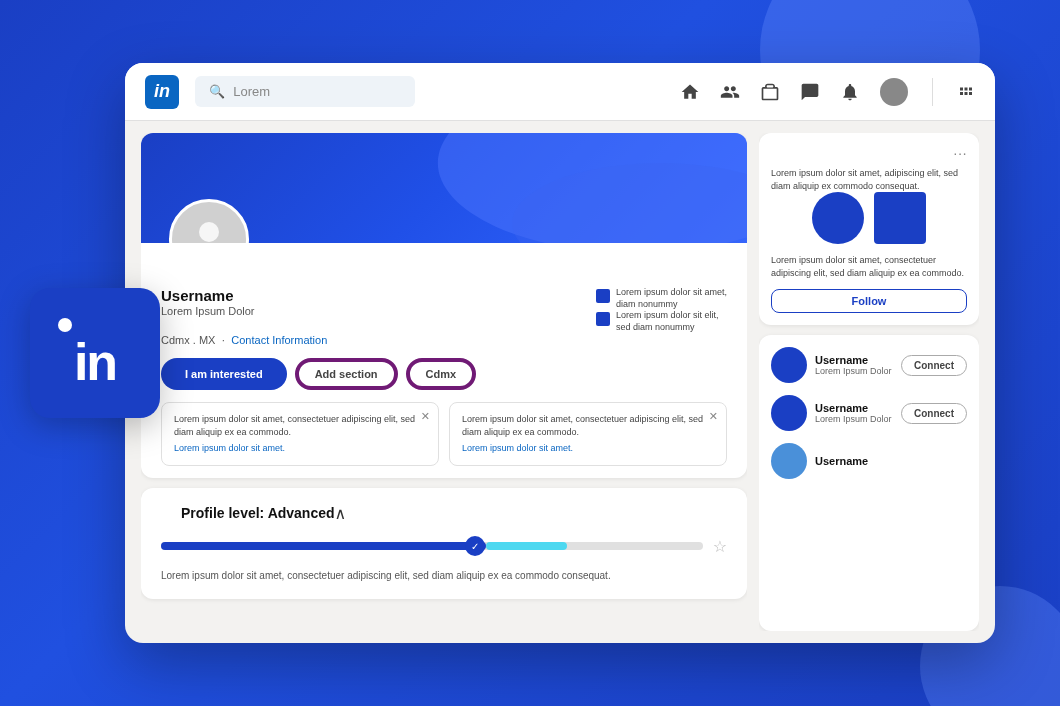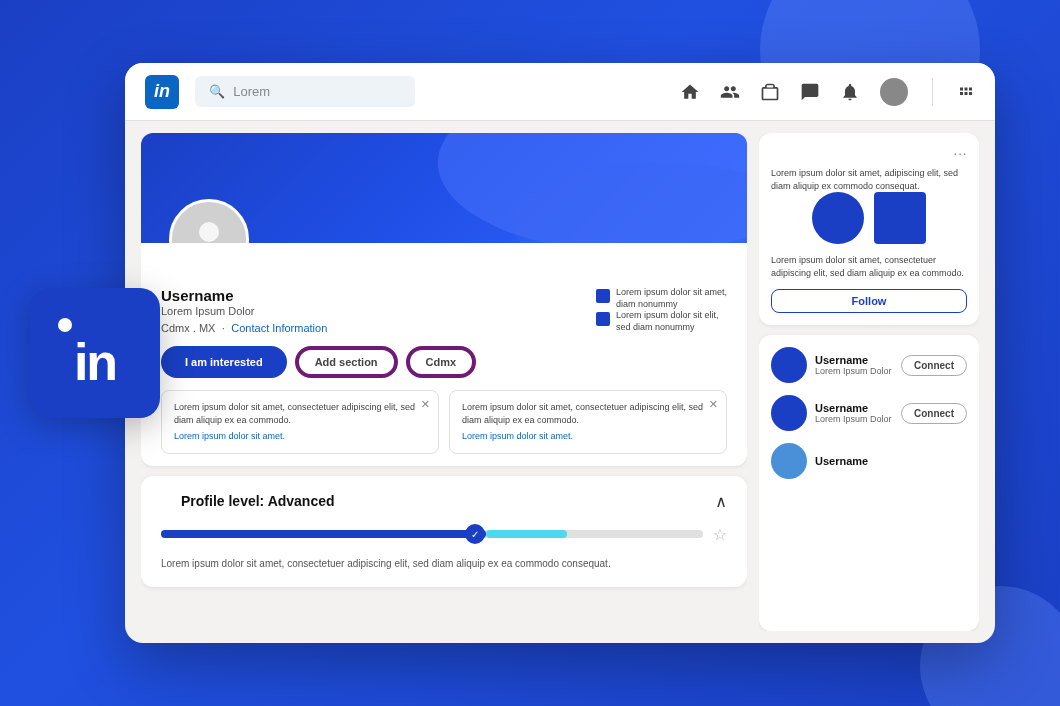--- a/index.html
+++ b/index.html
@@ -206,21 +206,21 @@
       color: #111;
     }
     .profile-title {
       font-size: 11px;
       color: #555;
       margin-top: 1px;
     }
     .profile-location {
       font-size: 11px;
       color: #555;
-      margin-top: 5px;
+      margin-top: 17px;
     }
     .profile-location-link {
       color: #0a66c2;
       font-size: 11px;
     }
     .profile-side-info {
       display: flex;
       flex-direction: column;
       gap: 0;
       align-items: flex-start;
@@ -302,21 +302,21 @@
 
     
     .level-card {
       background: white;
       border-radius: 12px;
       padding: 16px 20px;
       box-shadow: 0 1px 4px rgba(0,0,0,0.08);
     }
     .level-header {
       display: flex;
-      justify-content: space-between;
+      justify-content: flex-start;
       align-items: center;
       margin-bottom: 14px;
       padding-left: 20px;
     }
     .level-title {
       font-size: 14px;
       font-weight: 600;
       color: #111;
     }
     .level-chevron {

